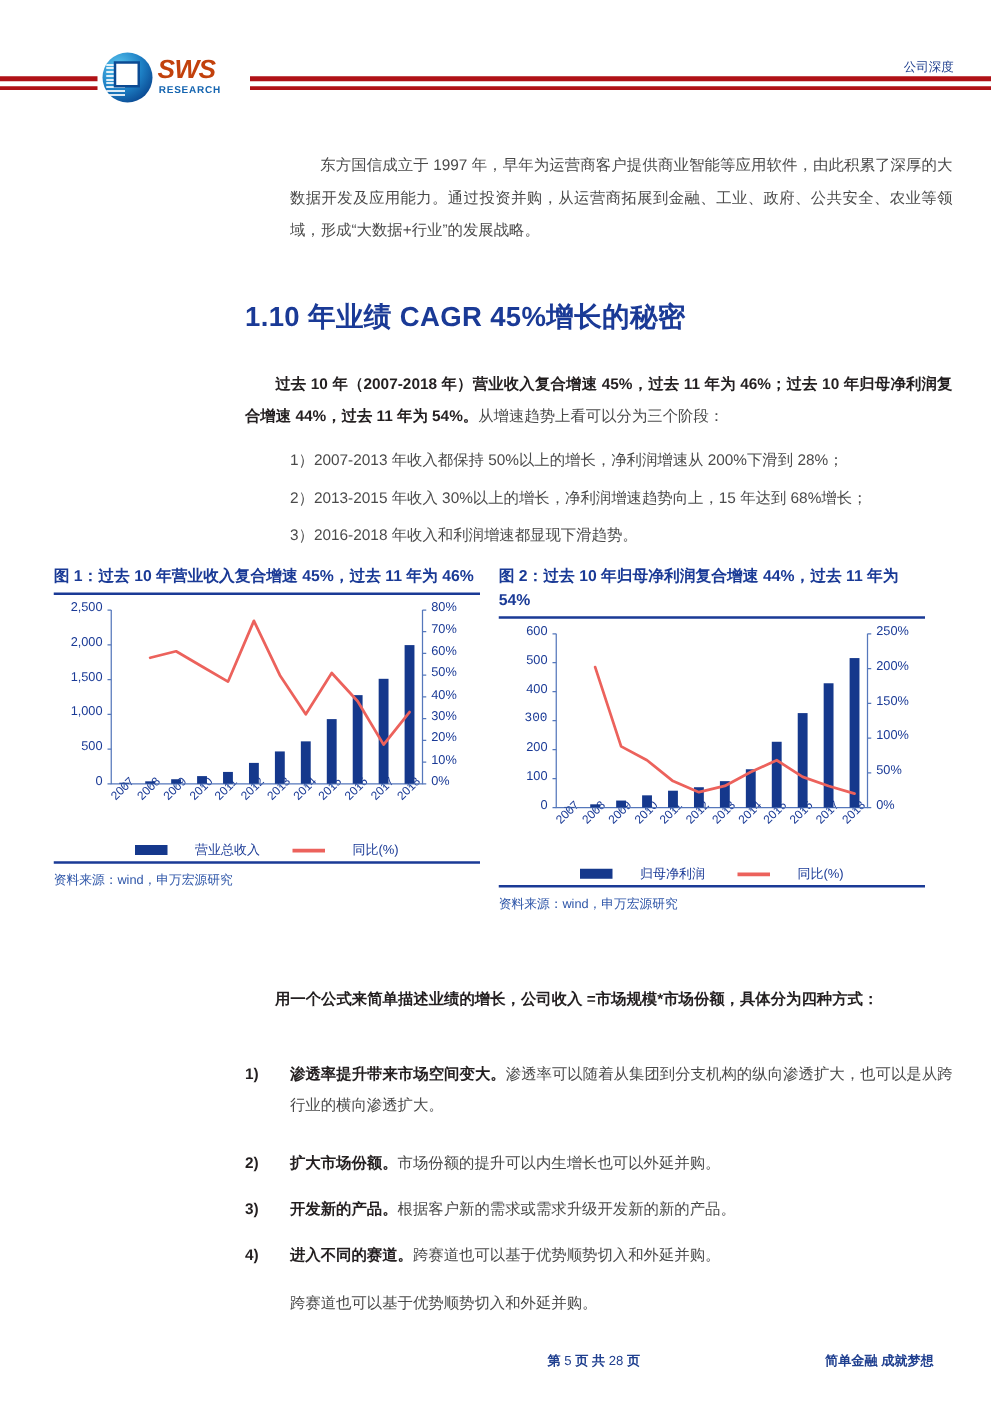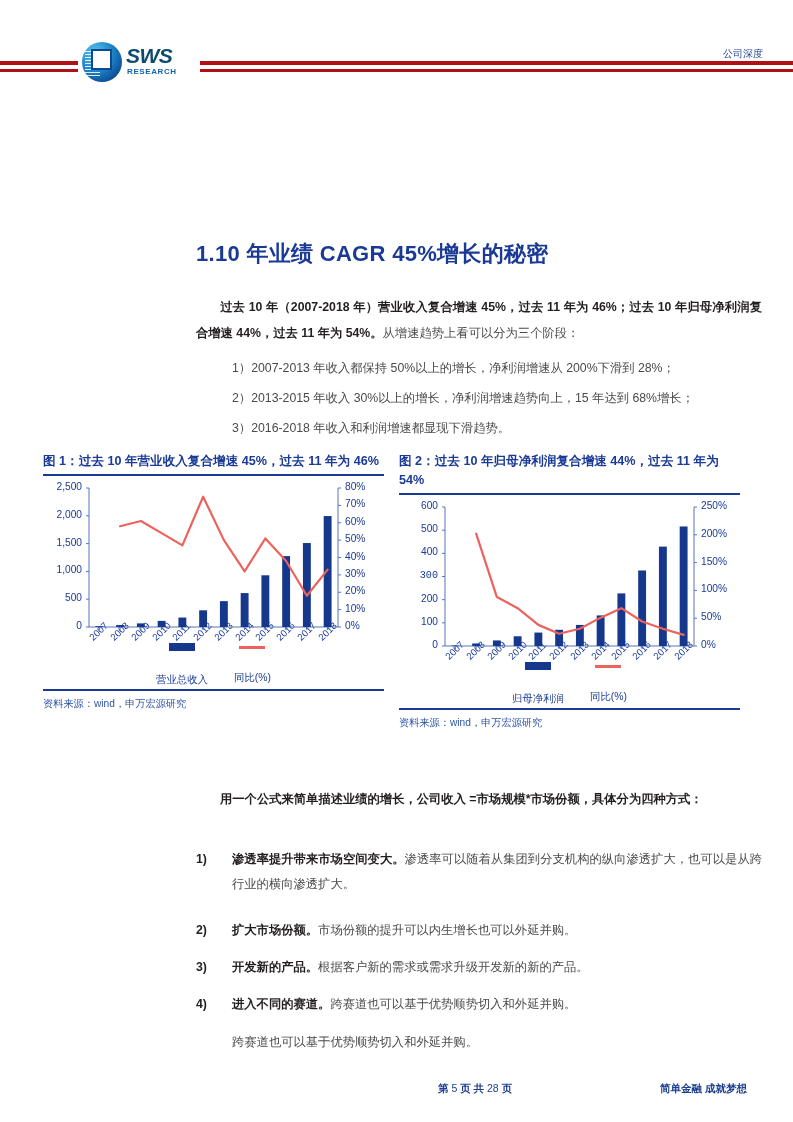--- a/index.html
+++ b/index.html
@@ -16,21 +16,21 @@
   .hdr-rule-left-b{position:absolute;left:0;top:69px;width:78px;height:3px;background:#b01116;}
   .hdr-rule-right-a{position:absolute;left:200px;top:61px;width:593px;height:4px;background:#b01116;}
   .hdr-rule-right-b{position:absolute;left:200px;top:69px;width:593px;height:3px;background:#b01116;}
   .logo{position:absolute;left:82px;top:40px;width:110px;height:44px;}
   .logo-mark{position:absolute;left:0;top:2px;width:40px;height:40px;border-radius:50%;
     background:radial-gradient(circle at 32% 28%,#5bc7f0 0%,#1d7fc4 48%,#0b4a93 80%,#063566 100%);}
   .logo-mark:after{content:"";position:absolute;left:11px;top:9px;width:17px;height:17px;background:#ffffff;
     box-shadow:0 0 0 2px #0b4a93;}
   .logo-stripes{position:absolute;left:3px;top:9px;width:15px;height:26px;
     background:repeating-linear-gradient(to bottom,#ffffff 0 1.5px,transparent 1.5px 3px);opacity:.85;}
-  .logo-sws{position:absolute;left:44px;top:4px;font-size:21px;font-weight:bold;color:#0c4a6e;letter-spacing:-0.5px;font-style:italic;}
+  .logo-sws{position:absolute;left:44px;top:4px;font-size:21px;font-weight:bold;color:#c2410c;letter-spacing:-0.5px;font-style:italic;}
   .logo-res{position:absolute;left:45px;top:27px;font-size:8px;font-weight:bold;color:#1565b0;letter-spacing:0.6px;}
   .hdr-right{position:absolute;right:30px;top:47px;font-size:10px;color:#1f3f8f;}
 
   
   .intro{position:absolute;left:232px;top:119px;width:530px;
     font-size:12.3px;line-height:26px;color:#4a4a4a;text-align:justify;}
   .intro .ind{display:inline-block;width:24px;}
 
   .h1{position:absolute;left:196px;top:239px;font-size:22px;font-weight:bold;color:#1a3a96;letter-spacing:.3px;}
 
@@ -52,21 +52,21 @@
   .ctitle-rule{margin-top:3px;width:100%;height:2px;background:#1a3a96;}
   .cplot{position:relative;width:341px;height:205px;margin-top:6px;}
   .csrc-rule{width:100%;height:1.6px;background:#1a3a96;margin-top:2px;}
   .csrc{font-size:10.2px;color:#2d55a8;margin-top:6px;}
 
   .axis-lbl{position:absolute;font-size:10.2px;color:#1a3a96;text-align:right;white-space:nowrap;}
   .axis-lbl.r{text-align:right;}
   .xcat{position:absolute;font-size:9.6px;color:#1a3a96;white-space:nowrap;
     transform:rotate(-45deg);transform-origin:left top;}
   .legend{position:absolute;left:0;right:0;bottom:0;display:flex;justify-content:center;gap:26px;align-items:center;}
-  .lg{display:flex;align-items:center;gap:22px;font-size:10.4px;color:#1a3a96;flex-direction:column;}
+  .lg{display:flex;align-items:center;gap:22px;font-size:10.4px;color:#1a3a96;}
   .sw-bar{width:26px;height:8px;background:#15388c;}
   .sw-line{width:26px;height:3px;background:#ec625c;}
 
   
   .p-formula{position:absolute;left:196px;top:786px;width:566px;font-size:12.3px;line-height:26px;color:#4a4a4a;text-align:justify;}
   .p-formula b{color:#231f20;}
   .p-formula .ind{display:inline-block;width:24px;}
 
   .li{position:absolute;left:196px;width:566px;font-size:12.3px;line-height:25px;color:#4a4a4a;}
   .li .num{position:absolute;left:0;top:0;width:26px;font-weight:bold;color:#231f20;}
@@ -96,20 +96,21 @@
     <div class="logo">
       <div class="logo-mark">
         <div class="logo-stripes"></div>
       </div>
       <div class="logo-sws">SWS</div>
       <div class="logo-res">RESEARCH</div>
     </div>
     <div class="hdr-right">公司深度</div>
   </div>
 
+  <div class="intro"><span class="ind"></span><span>东方国信成立于 1997 年，早年为运营商客户提供商业智能等应用软件，由此积累了深厚的大数据开发及应用能力。通过投资并购，从运营商拓展到金融、工业、政府、公共安全、农业等领域，形成“大数据+行业”的发展战略。</span></div>
 
   <div class="h1">1.10 年业绩 CAGR 45%增长的秘密</div>
 
   <div class="p-lead"><span class="ind"></span><b>过去 10 年（2007-2018 年）营业收入复合增速 45%，过去 11 年为 46%；过去 10 年归母净利润复合增速 44%，过去 11 年为 54%。</b><span>从增速趋势上看可以分为三个阶段：</span></div>
 
   <div class="p-n pn1">1）2007-2013 年收入都保持 50%以上的增长，净利润增速从 200%下滑到 28%；</div>
   <div class="p-n pn2">2）2013-2015 年收入 30%以上的增长，净利润增速趋势向上，15 年达到 68%增长；</div>
   <div class="p-n pn3">3）2016-2018 年收入和利润增速都显现下滑趋势。</div>
 
   <div class="cbox left">

